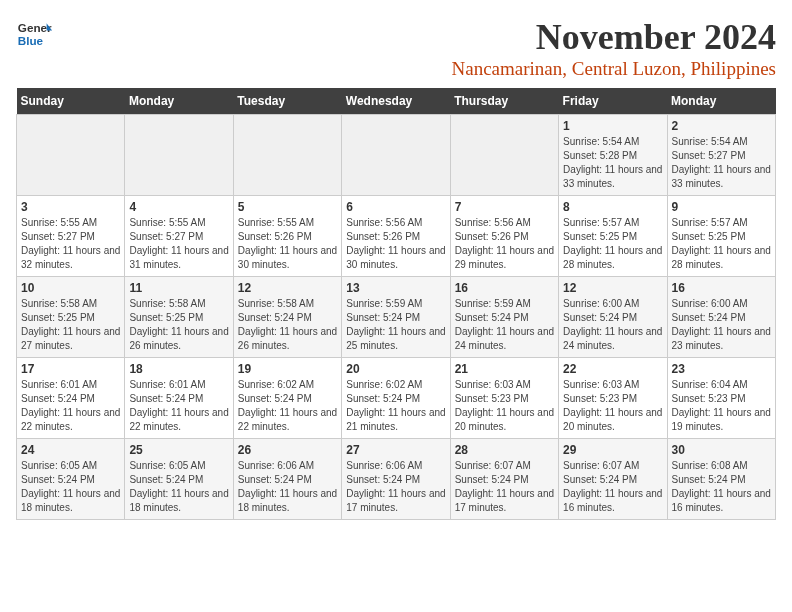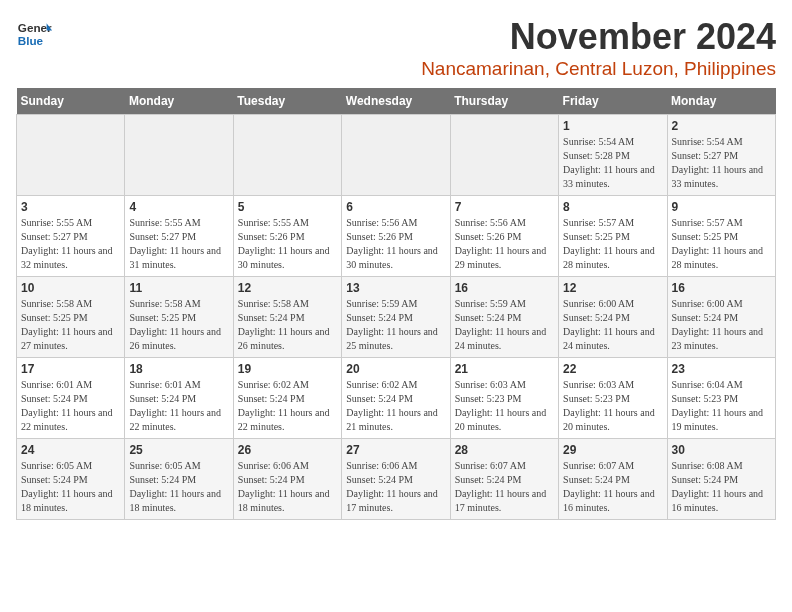--- a/index.html
+++ b/index.html
@@ -20,38 +20,39 @@
       display: flex;
       align-items: center;
       gap: 4px;
     }
     .logo-icon {
       width: 36px;
       height: 36px;
     }
     .title-block {
       text-align: right;
+      font-family: Liberation Serif, serif;
     }
     .month-title {
       font-size: 36px;
       font-weight: bold;
       color: #333;
     }
     .location {
       font-size: 19px;
       color: #c2410c;
       font-weight: normal;
     }
     table {
       width: 100%;
       border-collapse: collapse;
       font-size: 11px;
     }
     thead th {
-      background-color: #737373;
+      background-color: #404040;
       color: #fff;
       text-align: left;
       padding: 6px 4px;
       font-size: 12px;
       font-weight: bold;
     }
     tbody td {
       border: 1px solid #ccc;
       vertical-align: top;
       padding: 4px;
@@ -69,21 +70,20 @@
     .day-num {
       font-weight: bold;
       font-size: 12px;
       display: block;
       margin-bottom: 2px;
     }
     .day-info {
       font-size: 10px;
       line-height: 1.4;
       color: #444;
-      font-family: Liberation Serif, serif;
     }
     .empty-cell {
       background: #f0f0f0 !important;
     }
   </style>
 </head>
 <body>
 
 <div class="header">
   <div class="logo">

